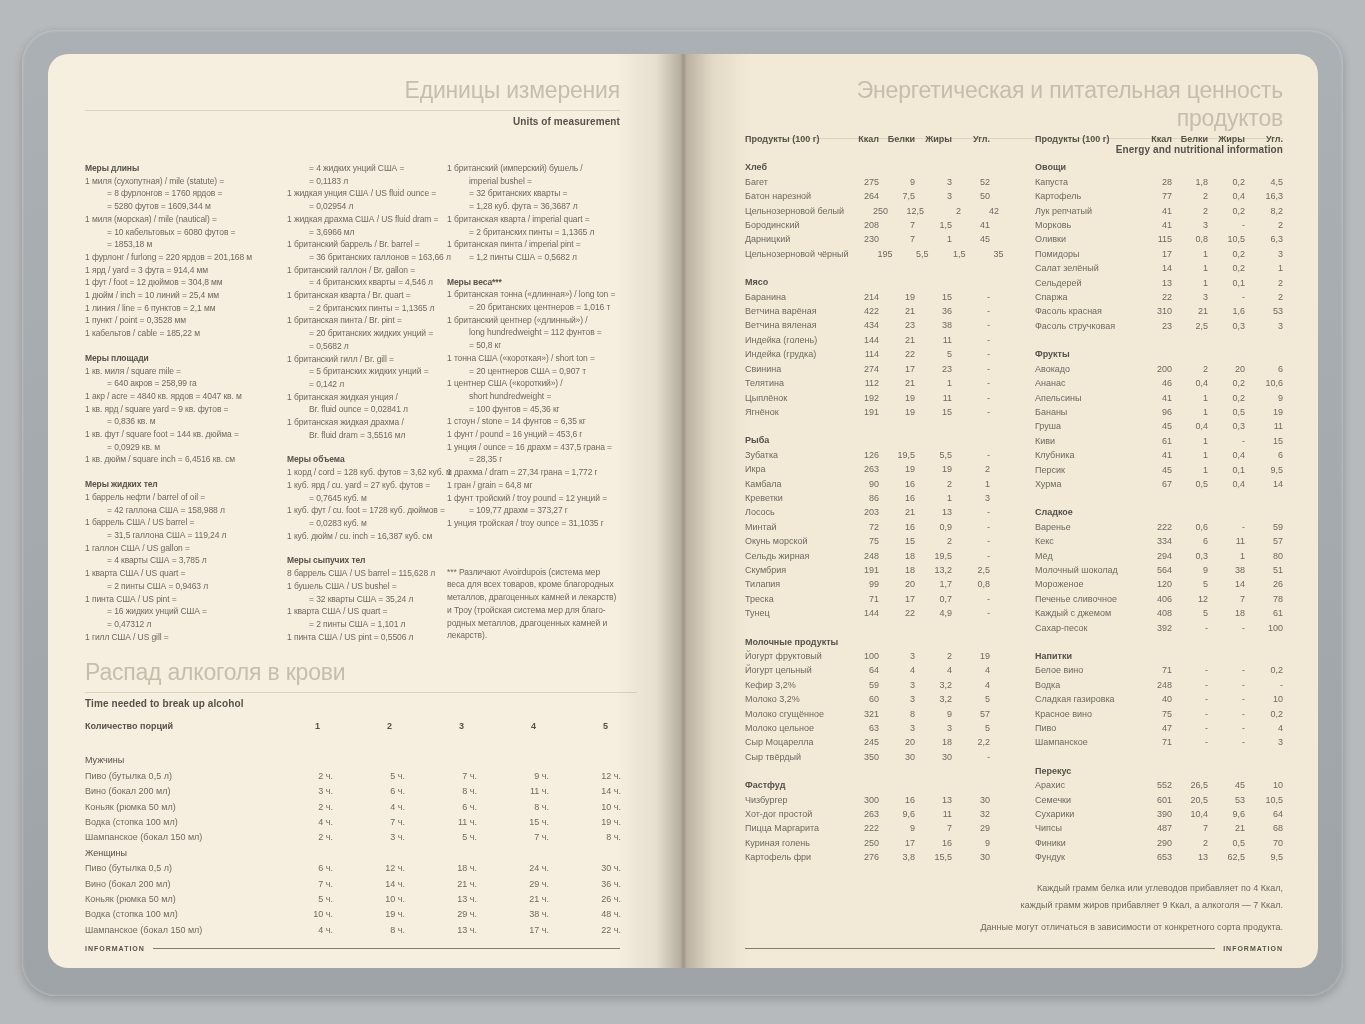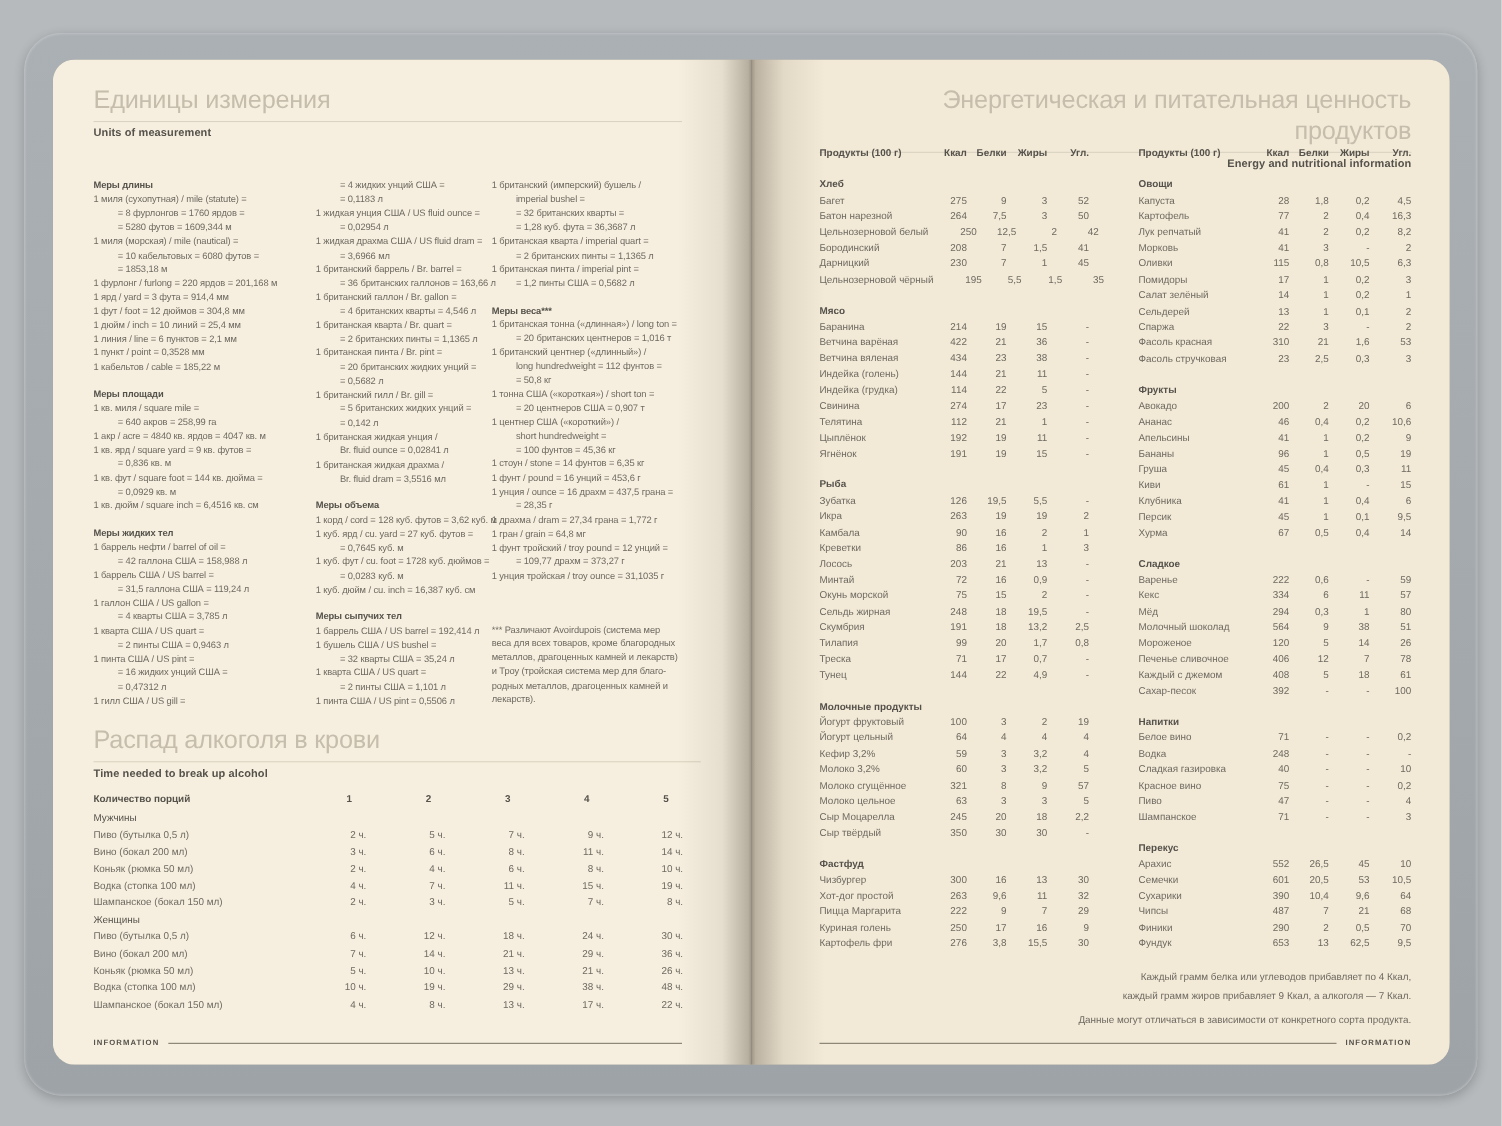--- a/index.html
+++ b/index.html
@@ -12,42 +12,42 @@
   .pages{position:absolute;left:48px;top:54px;width:1270px;height:914px;border-radius:20px;
          overflow:hidden;display:flex;
          box-shadow:inset 0 10px 24px rgba(130,115,90,0.16), inset 0 -12px 26px rgba(120,105,80,0.22);}
   .page{position:relative;flex:0 0 635px;height:100%;}
   .page-left{background:#f6efdf;}
   .page-right{background:#f2e9d7;}
   .spine{position:absolute;left:50%;top:0;bottom:0;width:134px;transform:translateX(-50%);pointer-events:none;
          background:linear-gradient(90deg,rgba(86,74,56,0) 0%,rgba(86,74,56,0.10) 30%,rgba(60,50,36,0.34) 48%,rgba(55,46,33,0.46) 50%,rgba(60,50,36,0.30) 53%,rgba(86,74,56,0.10) 72%,rgba(86,74,56,0) 100%);}
 
   .sec-head{position:absolute;}
-  .head-l{left:37px;right:63px;top:22px;}
+  .head-l{left:37px;right:63px;top:22px;text-align:right;}
   .head-r{left:62px;right:35px;top:22px;text-align:right;}
   .alc-head{left:37px;right:46px;top:604px;}
   .title{margin:0;font-size:23px;font-weight:400;color:#c6bdac;letter-spacing:-0.2px;
          padding-bottom:6px;border-bottom:1px solid #dbd3c1;line-height:28px;}
   .subtitle{margin-top:5px;font-size:10px;font-weight:bold;color:#55524b;letter-spacing:0.1px;}
 
   
   .units-cols{position:absolute;left:37px;top:80px;right:10px;height:540px;font-size:8.5px;color:#6e6a61;margin-top:28px;}
   .ucol{position:absolute;top:0;}
   .ucol-1{left:0;width:200px;}
   .ucol-2{left:202px;width:160px;}
   .ucol-3{left:362px;width:215px;}
   .u-l{line-height:12.7px;letter-spacing:-0.1px;white-space:nowrap;}
   .u-l.ind{padding-left:22px;}
   .u-h{line-height:12.7px;font-weight:bold;color:#55524b;letter-spacing:-0.1px;}
   .u-sp{height:12px;}
 
   
   .alc-table{margin-top:10px;font-size:9px;color:#6e6a61;}
   .a-row{display:grid;grid-template-columns:176px repeat(5,72px);line-height:15.4px;}
-  .a-head{margin-bottom:2px;}
+  .a-head{margin-bottom:19px;}
   .a-label{text-align:left;}
   .a-group{font-weight:normal;color:#55524b;}
   .a-cell{text-align:right;}
   .a-hnum{font-weight:bold;color:#55524b;padding-right:13px;}
   .a-phead{font-weight:bold;color:#55524b;}
 
   
   .nutri-cols{position:absolute;left:62px;top:78px;width:538px;font-size:9px;color:#6e6a61;}
   .ncol{position:absolute;top:0;}
   .ncol-1{left:0;width:245px;}
@@ -150,21 +150,21 @@
             <div class="u-sp"></div>
             <div class="u-h">Меры объема</div>
             <div class="u-l">1 корд / cord = 128 куб. футов = 3,62 куб. м</div>
             <div class="u-l">1 куб. ярд / cu. yard = 27 куб. футов =</div>
             <div class="u-l ind">= 0,7645 куб. м</div>
             <div class="u-l">1 куб. фут / cu. foot = 1728 куб. дюймов =</div>
             <div class="u-l ind">= 0,0283 куб. м</div>
             <div class="u-l">1 куб. дюйм / cu. inch = 16,387 куб. см</div>
             <div class="u-sp"></div>
             <div class="u-h">Меры сыпучих тел</div>
-            <div class="u-l">1 баррель США / US barrel = 192,414 л</div>
+            <div class="u-l">8 баррель США / US barrel = 115,628 л</div>
             <div class="u-l">1 бушель США / US bushel =</div>
             <div class="u-l ind">= 32 кварты США = 35,24 л</div>
             <div class="u-l">1 кварта США / US quart =</div>
             <div class="u-l ind">= 2 пинты США = 1,101 л</div>
             <div class="u-l">1 пинта США / US pint = 0,5506 л</div>
           </div>
         <div class="ucol ucol-3">
             <div class="u-l">1 британский (имперский) бушель /</div>
             <div class="u-l ind">imperial bushel =</div>
             <div class="u-l ind">= 32 британских кварты =</div>

